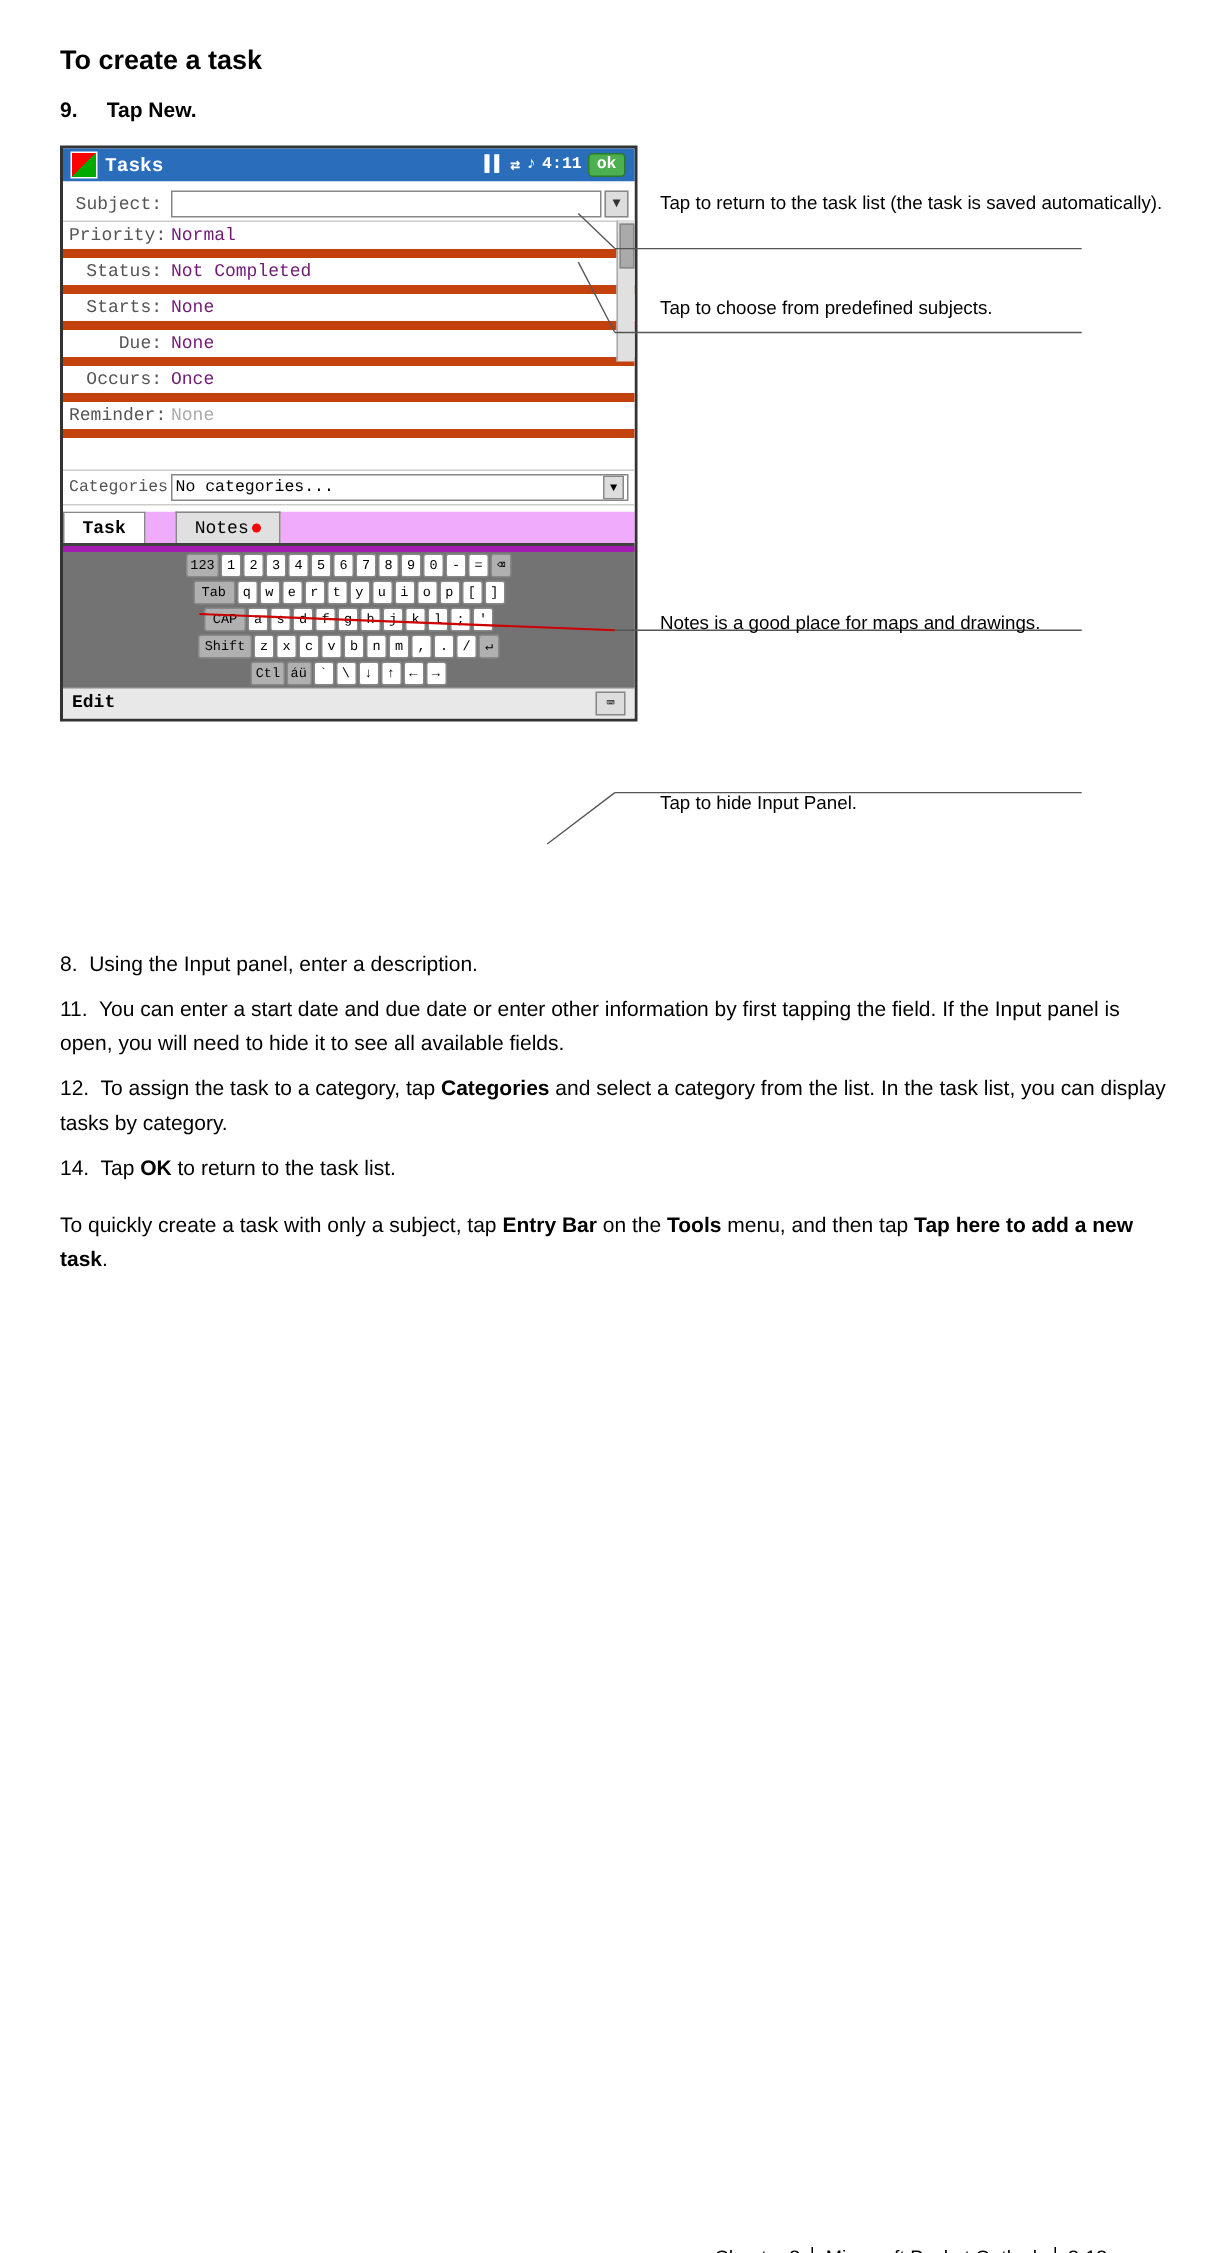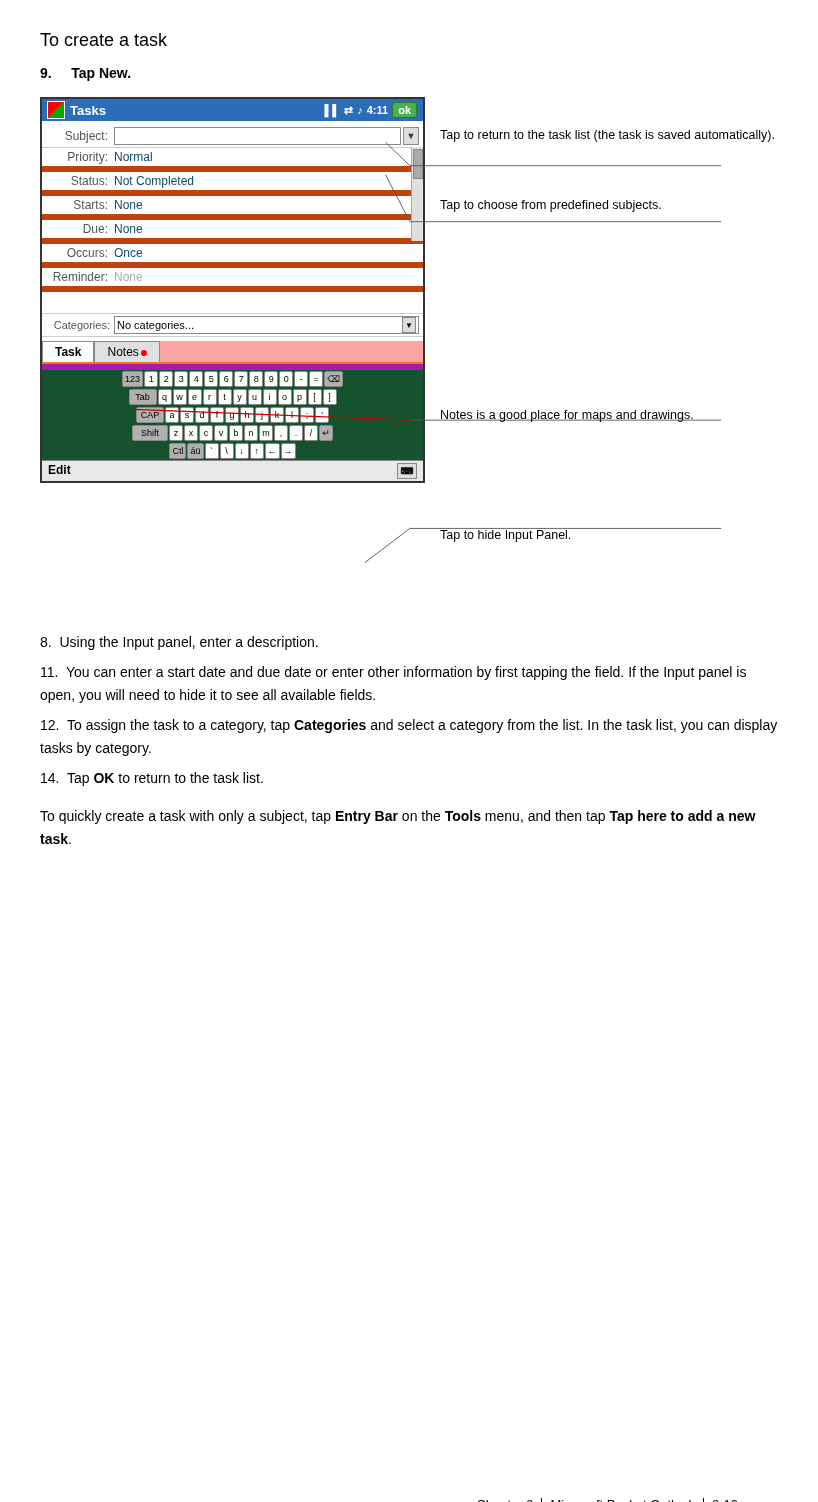--- a/index.html
+++ b/index.html
@@ -8,40 +8,40 @@
       font-size: 14px;
       background: #fff;
       width: 818px;
       min-height: 1502px;
       padding: 30px 40px 30px 40px;
       color: #000;
     }
 
     h2.page-title {
       font-size: 18px;
-      font-weight: normal;
+      font-weight: bold;
       font-family: 'Arial Black', Arial, sans-serif;
       margin-bottom: 14px;
     }
 
     .step-intro {
       font-size: 14px;
       margin-bottom: 16px;
     }
 
     .step-intro span {
       font-weight: bold;
     }
 
     .device-screen {
       width: 390px;
       flex-shrink: 0;
       border: 2px solid #333;
       background: #fff;
-      font-family: Liberation Sans, sans-serif;
+      font-family: Liberation Mono, monospace;
       font-size: 12px;
       position: relative;
     }
 
     .device-title-bar {
       background: #2a6ebb;
       color: #fff;
       display: flex;
       align-items: center;
       justify-content: space-between;
@@ -85,21 +85,21 @@
       width: 68px;
       text-align: right;
       color: #555;
       font-size: 12px;
       padding-right: 6px;
       flex-shrink: 0;
     }
     .form-value {
       flex: 1;
       font-size: 12px;
-      color: #0c4a6e;
+      color: #701a75;
     }
     .subject-row {
       display: flex;
       align-items: center;
       border-bottom: 1px solid #ccc;
       padding: 2px 4px;
     }
     .subject-input-wrap {
       flex: 1;
       display: flex;
@@ -176,22 +176,23 @@
       background: #ddd;
       border: 1px solid #888;
       display: flex;
       align-items: center;
       justify-content: center;
       font-size: 8px;
     }
 
     .tab-bar {
       display: flex;
-      border-bottom: 2px solid #f97316;
-      background: #fca5a5;
+      border-bottom: 2px solid #404040;
+      background: #f0abfc;
+      gap: 20px;
     }
     .tab {
       padding: 3px 12px;
       font-size: 12px;
       border: 1px solid #888;
       border-bottom: none;
       background: #e0e0e0;
       cursor: pointer;
     }
     .tab.active {
@@ -205,22 +206,22 @@
       width: 6px;
       height: 6px;
       background: red;
       border-radius: 50%;
       display: inline-block;
       margin-left: 2px;
       vertical-align: middle;
     }
 
     .keyboard-area {
-      background: #14532d;
-      border-top: 6px solid #a21caf;
+      background: #737373;
+      border-top: 4px solid #a21caf;
     }
     .kb-row {
       display: flex;
       align-items: center;
       justify-content: center;
       gap: 1px;
       padding: 1px 2px;
     }
     .kb-key {
       background: #fff;

